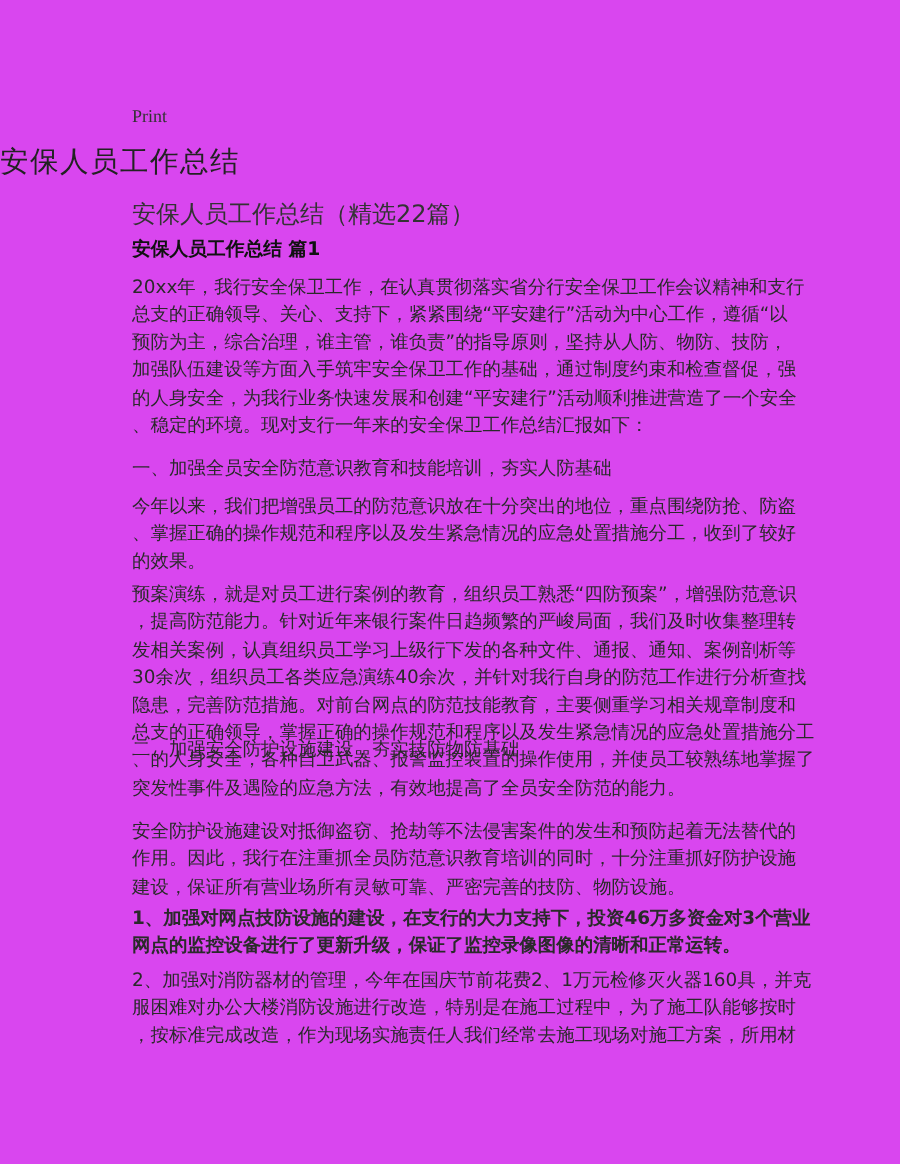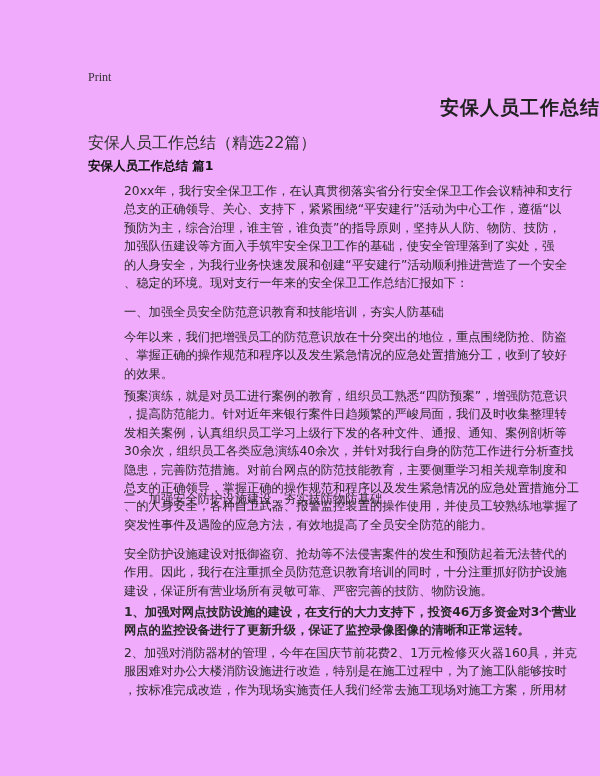--- a/index.html
+++ b/index.html
@@ -1,46 +1,46 @@
 <!DOCTYPE html>
 <html><head>
 <meta charset="utf-8">
 <style>
   html, body { margin: 0; padding: 0; background: #ffffff; }
   body { width: 600px; height: 776px; overflow: hidden; position: relative; font-family: "DejaVu Sans", sans-serif; color: #222; }
-  .page { position: absolute; left: 0; top: 0; width: 600px; height: 776px; background: #f0abfc; }
+  .page { position: absolute; left: 0; top: 0; width: 600px; height: 776px; background: #d946ef; }
   .print-label { position: absolute; left: 88px; top: 70px; font-family: "Liberation Serif", serif; font-size: 12px; color: #333; }
-  .doc-title { position: absolute; left: 0; width: 600px; top: 95px; text-align: right; font-size: 19px; color: #222; letter-spacing: 1px; font-weight: bold; }
+  .doc-title { position: absolute; left: 0; width: 600px; top: 95px; text-align: left; font-size: 19px; color: #222; letter-spacing: 1px; }
   .subtitle { position: absolute; left: 88px; top: 133px; font-size: 16px; color: #333; }
   .section-head { position: absolute; left: 88px; top: 158px; font-size: 12.5px; font-weight: bold; color: #111; }
   .para { position: absolute; left: 88px; width: 420px; font-size: 12.3px; line-height: 18.4px; color: #2a2a2a; text-align: justify; }
   .p1 { top: 182px; }
   .h1 { top: 303px; }
   .p2 { top: 328px; }
   .p3 { top: 387px; }
   .h2 { top: 490px; }
   .p4 { top: 545px; }
   .p5 { top: 603px; font-weight: bold; }
   .p6 { top: 644px; }
-  .para span.line { display: block; white-space: nowrap; margin-left: 36px; }
+  .para span.line { display: block; white-space: nowrap; }
 </style>
 </head>
 <body>
 
 <div class="page">
   <div class="print-label">Print</div>
   <div class="doc-title">安保人员工作总结</div>
   <div class="subtitle">安保人员工作总结（精选22篇）</div>
   <div class="section-head">安保人员工作总结 篇1</div>
 
   <div class="para p1">
     <span class="line">20xx年，我行安全保卫工作，在认真贯彻落实省分行安全保卫工作会议精神和支行</span>
     <span class="line">总支的正确领导、关心、支持下，紧紧围绕“平安建行”活动为中心工作，遵循“以</span>
     <span class="line">预防为主，综合治理，谁主管，谁负责”的指导原则，坚持从人防、物防、技防，</span>
-    <span class="line">加强队伍建设等方面入手筑牢安全保卫工作的基础，使安全管理落到了实处，强</span>
+    <span class="line">加强队伍建设等方面入手筑牢安全保卫工作的基础，通过制度约束和检查督促，强</span>
     <span class="line">的人身安全，为我行业务快速发展和创建“平安建行”活动顺利推进营造了一个安全</span>
     <span class="line">、稳定的环境。现对支行一年来的安全保卫工作总结汇报如下：</span>
   </div>
 
   <div class="para h1">
     <span class="line">一、加强全员安全防范意识教育和技能培训，夯实人防基础</span>
   </div>
 
   <div class="para p2">
     <span class="line">今年以来，我们把增强员工的防范意识放在十分突出的地位，重点围绕防抢、防盗</span>

